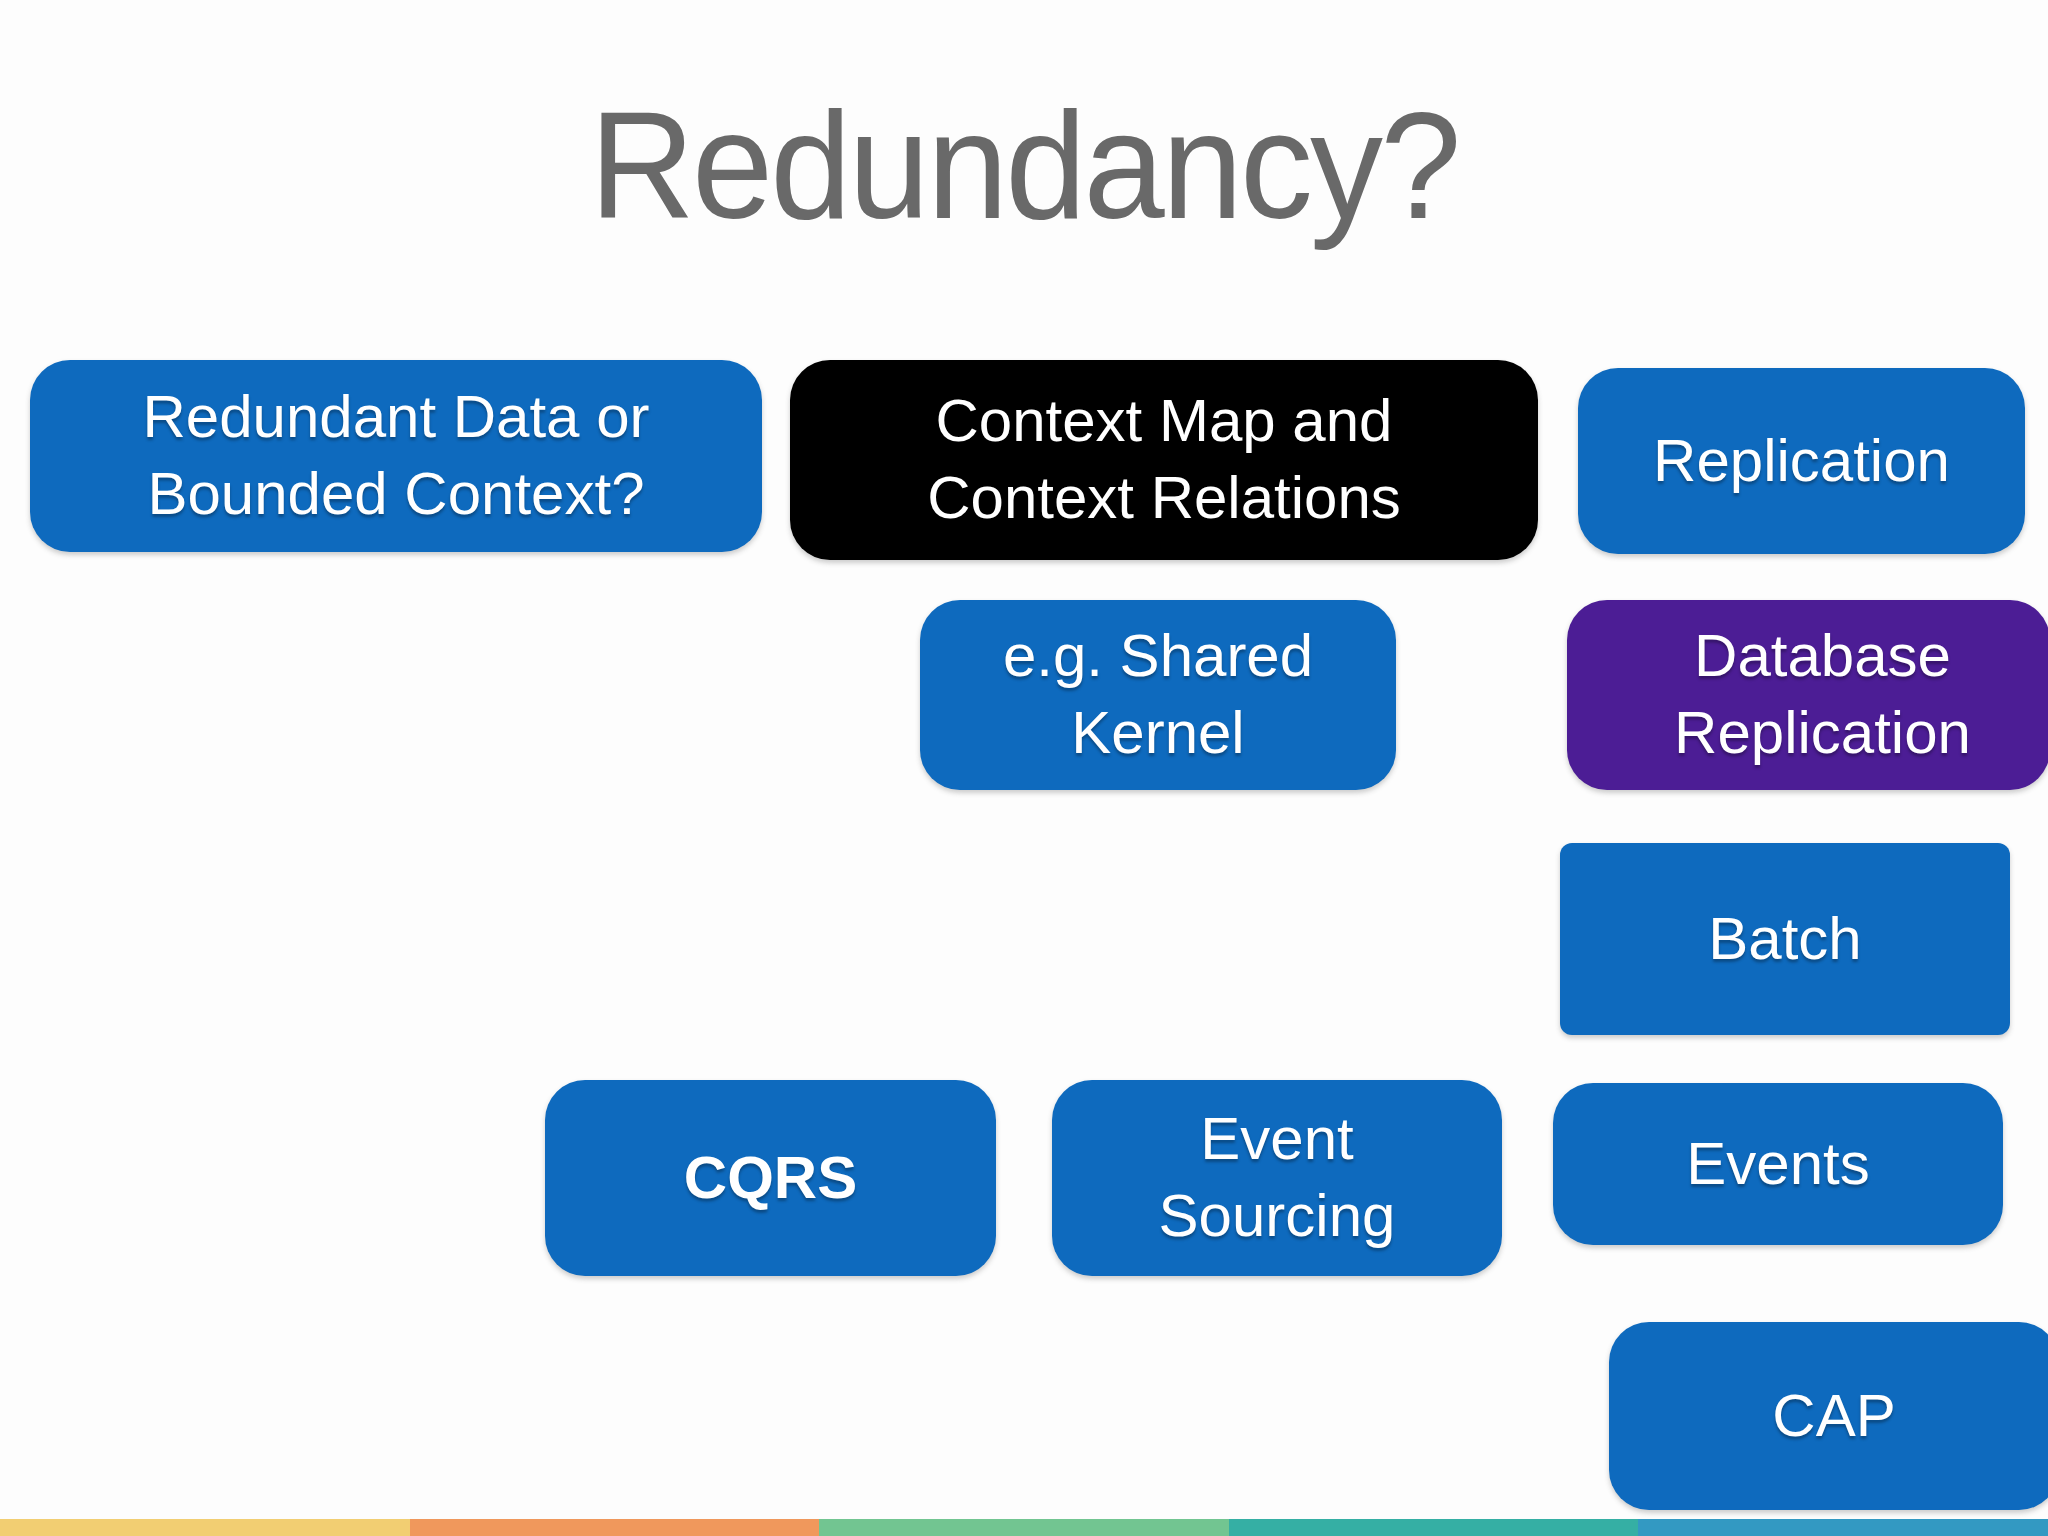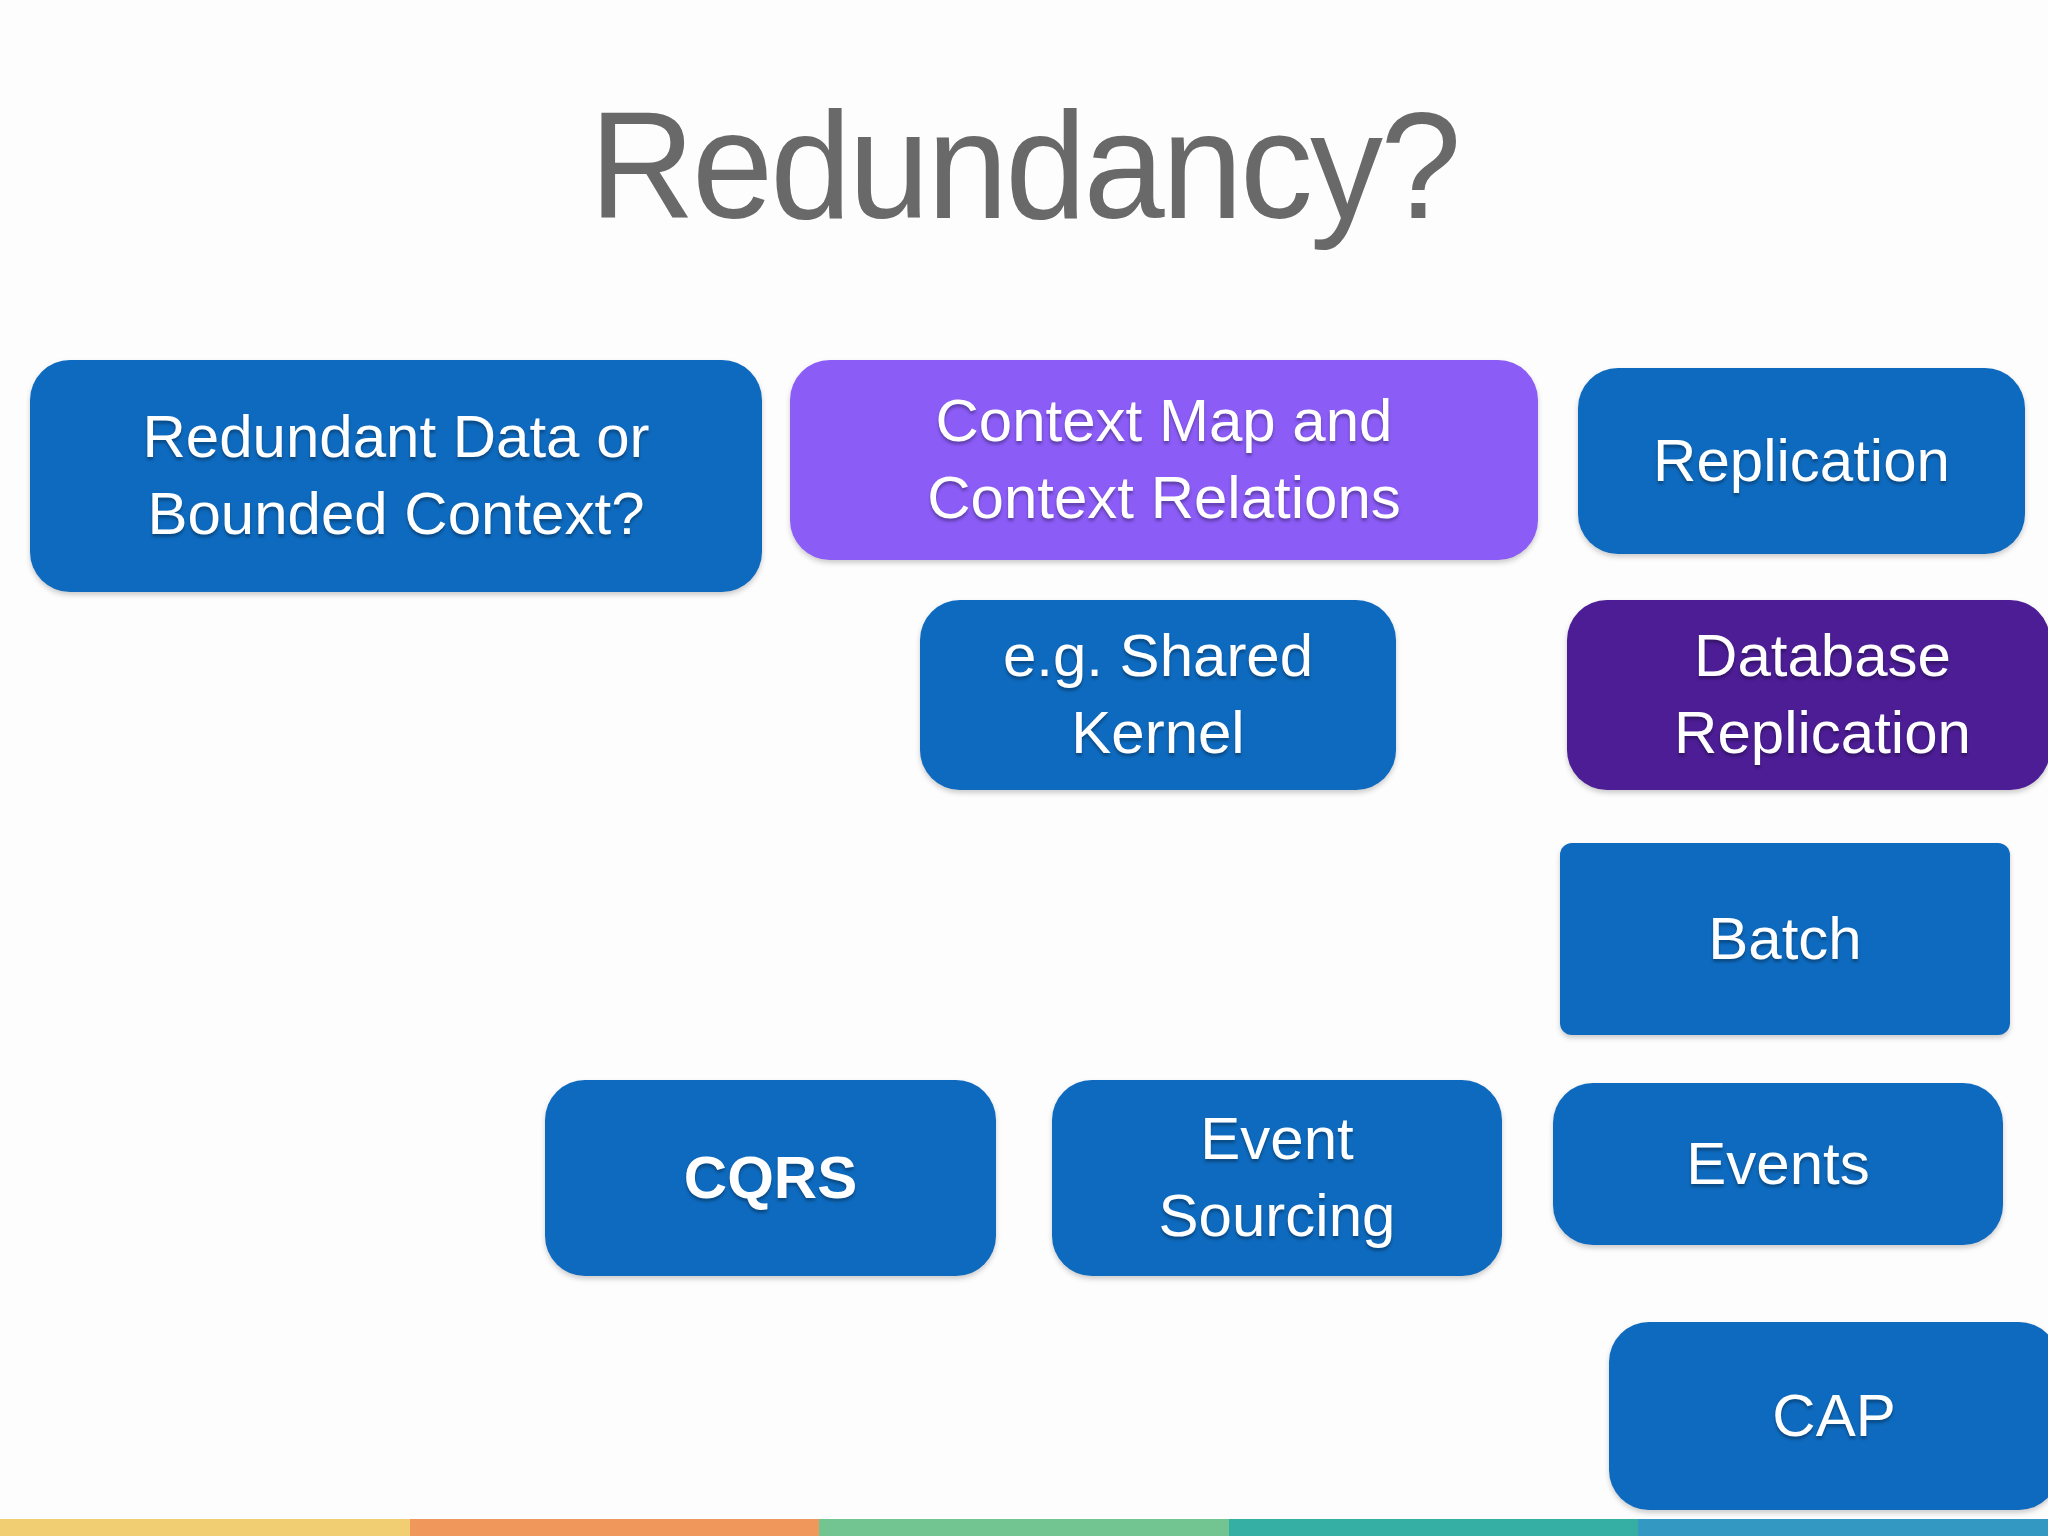--- a/index.html
+++ b/index.html
@@ -59,26 +59,26 @@
     height: 100%;
   }
 </style>
 </head>
 <body>
 
 <div class="slide" style="background: rgb(253, 253, 253);">
 
   <h1 class="slide-title" style="color: rgb(105, 105, 105);">Redundancy?</h1>
 
-  <div class="box" style="left: 30px; top: 360px; width: 732px; height: 232px; background: rgb(14, 106, 190);">
+  <div class="box" style="left: 30px; top: 360px; width: 732px; height: 192px; background: rgb(14, 106, 190);">
     <span class="box-label" style="color: rgb(255, 255, 255);">Redundant Data or
 Bounded Context?</span>
   </div>
 
-  <div class="box" style="left: 790px; top: 360px; width: 748px; height: 200px; background: #8b5cf6;">
+  <div class="box" style="left: 790px; top: 360px; width: 748px; height: 200px; background: #000000;">
     <span class="box-label" style="color: rgb(255, 255, 255);">Context Map and
 Context Relations</span>
   </div>
 
   <div class="box" style="left: 1578px; top: 368px; width: 447px; height: 186px; background: rgb(14, 106, 190);">
     <span class="box-label" style="color: rgb(255, 255, 255);">Replication</span>
   </div>
 
   <div class="box" style="left: 920px; top: 600px; width: 476px; height: 190px; background: rgb(14, 106, 190);">
     <span class="box-label" style="color: rgb(255, 255, 255); text-align: center;">e.g. Shared

